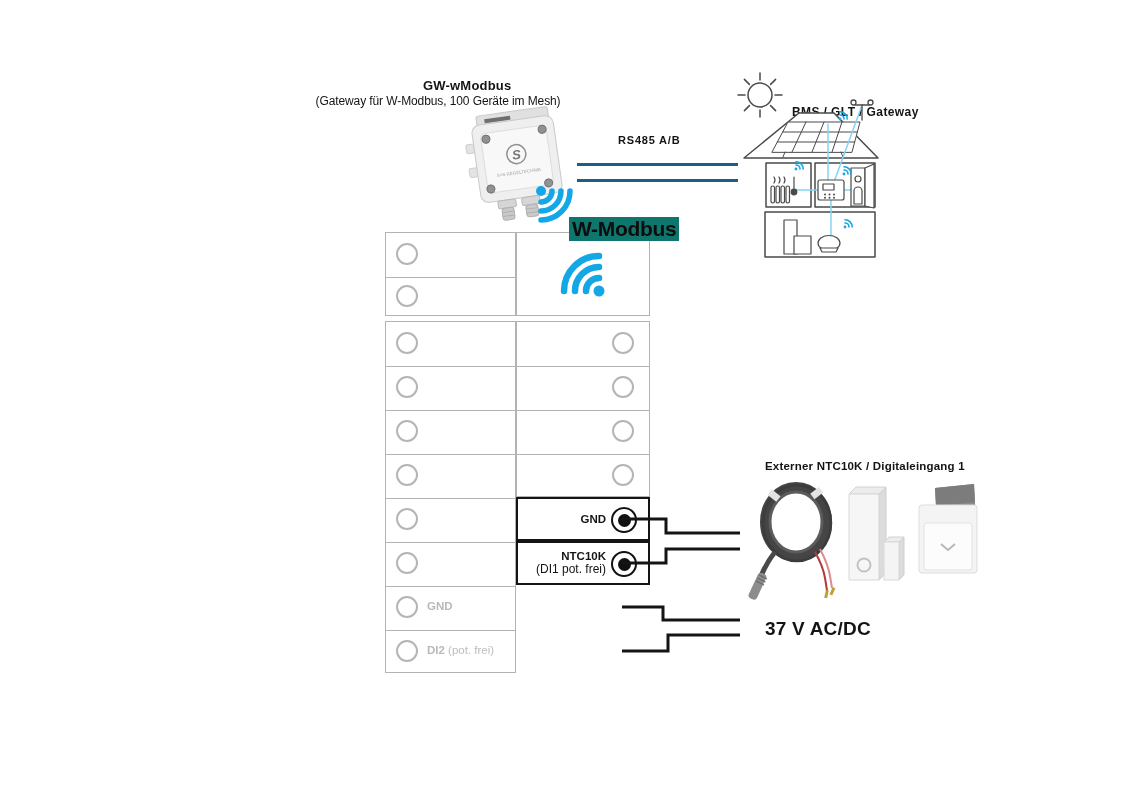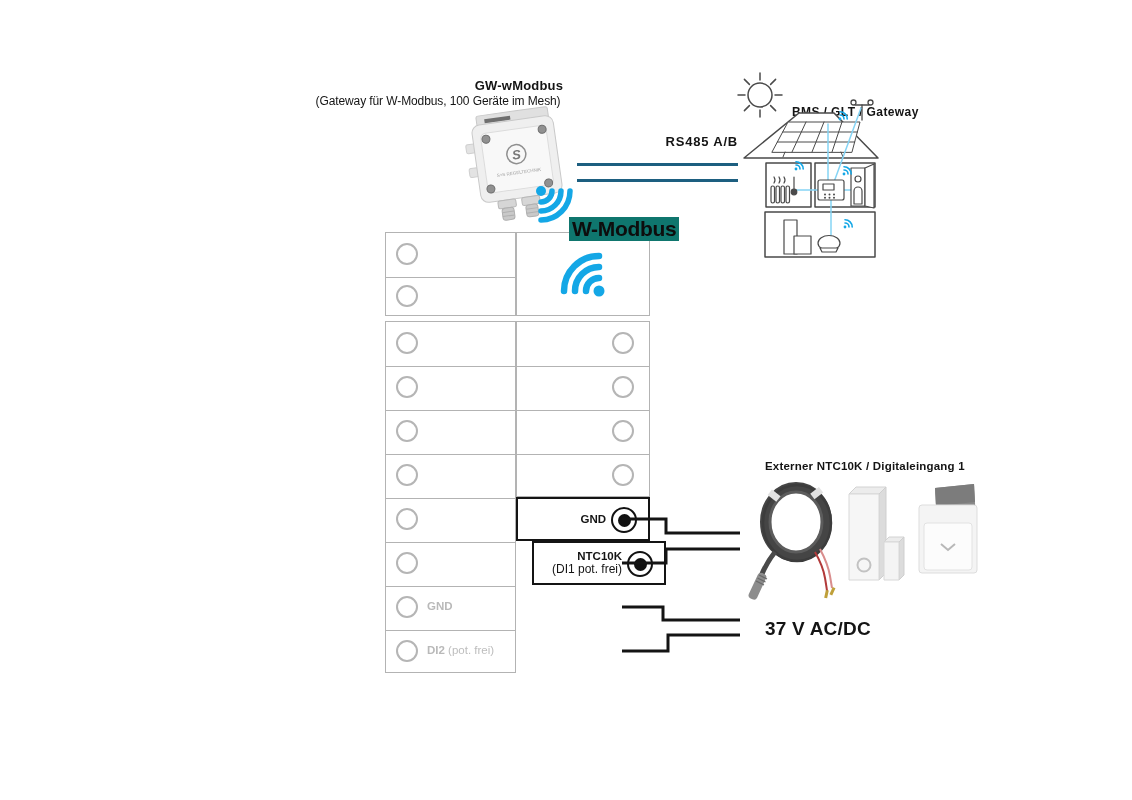--- a/index.html
+++ b/index.html
@@ -1,23 +1,23 @@
 <!DOCTYPE html>
 <html><head>
 <meta charset="utf-8">
 <style>
   html,body{margin:0;padding:0;background:#ffffff;}
   .canvas{
     position:relative;width:1132px;height:800px;background:#fff;overflow:hidden;
     font-family:"Liberation Sans","DejaVu Sans",sans-serif;color:#141414;
   }
   .t{position:absolute;white-space:nowrap;}
-  .device-title{left:449px;top:78px;width:140px;text-align:center;font-size:13px;font-weight:bold;letter-spacing:.2px;}
+  .device-title{left:423px;top:78px;width:140px;font-size:13px;font-weight:bold;letter-spacing:.2px;}
   .device-subtitle{left:306px;top:94px;width:264px;text-align:center;font-size:12px;letter-spacing:-.1px;}
-  .rs485-label{left:618px;top:134px;width:120px;text-align:right;font-size:13px;font-weight:bold;letter-spacing:.8px;}
+  .rs485-label{left:618px;top:134px;width:120px;text-align:left;font-size:11px;font-weight:bold;letter-spacing:.8px;}
   .bms-label{left:792px;top:70px;font-size:12px;font-weight:bold;letter-spacing:.4px;margin-top:35px;}
   .wmodbus-label{left:569px;top:217px;font-size:21px;font-weight:bold;letter-spacing:-.3px;background:#0f766e;padding:0 3px;z-index:6;color:#0d0d0d;}
   .extern-label{left:765px;top:460px;font-size:11.5px;font-weight:bold;letter-spacing:.2px;}
   .supply-label{left:765px;top:618px;font-size:19px;font-weight:bold;letter-spacing:.2px;}
   .rsline{position:absolute;left:577px;width:161px;height:3px;background:#1d5f80;}
   .rs1{top:163px;}  .rs2{top:179px;}
 
   
   .tblock{position:absolute;background:#fff;border:1px solid #b3b3b3;box-sizing:border-box;}
   .tdiv{position:absolute;left:0;width:100%;height:1px;background:#b3b3b3;}
@@ -235,21 +235,21 @@
 
   <div class="gray-lbl" style="left:427px;top:600px;"><b>GND</b></div>
   <div class="gray-lbl" style="left:427px;top:644px;"><b>DI2</b><span> (pot. frei)</span></div>
 
   <div class="acell" style="top:497px;">
     <div class="lbl">
         <span class="l1">GND</span>
       </div>
     <span class="term"></span>
   </div>
-  <div class="acell" style="top:541px;margin-left:16px;">
+  <div class="acell" style="top:541px;">
     <div class="lbl">
         <span class="l1">NTC10K</span>
         <span class="l2">(DI1 pot. frei)</span>
       </div>
     <span class="term"></span>
   </div>
 
   <svg class="wires" width="1132" height="800" viewBox="0 0 1132 800">
     <g fill="none" stroke="#141414" stroke-width="3">
       <path d="M622 519 H666 V533 H740"></path>

